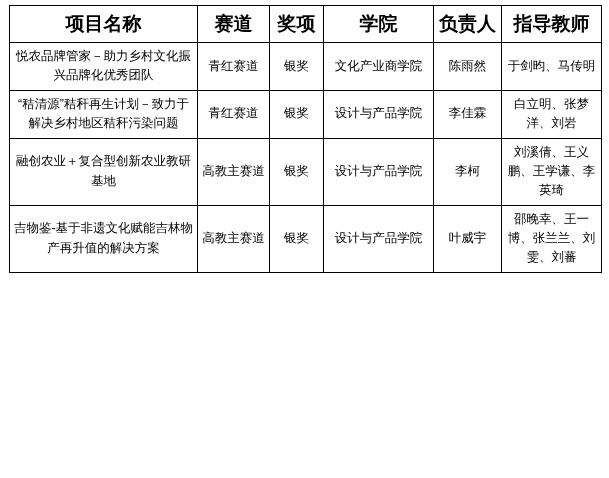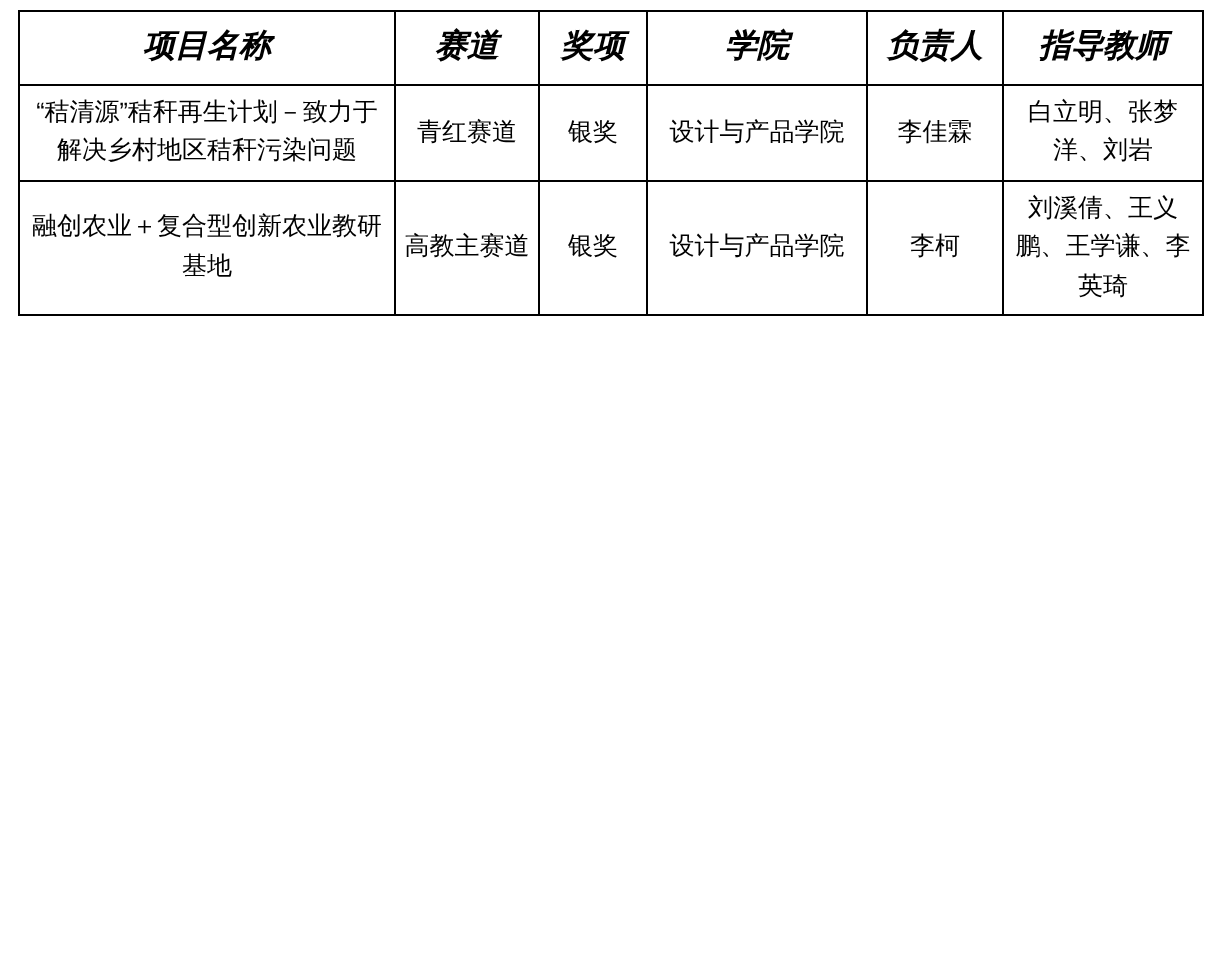--- a/index.html
+++ b/index.html
@@ -32,24 +32,23 @@
     text-align: center;
     vertical-align: middle;
     font-size: 12.5px;
     line-height: 1.55;
     padding: 4px 2px;
     font-weight: normal;
     word-break: break-all;
   }
   table.award-table thead th {
     font-weight: bold;
-    font-size: 16px;
+    font-size: 19px;
     height: 30px;
     padding: 3px 2px;
-    font-style: italic;
   }
   
   col.c-name    { width: 188px; }
   col.c-track   { width: 72px; }
   col.c-award   { width: 54px; }
   col.c-college { width: 110px; }
   col.c-leader  { width: 68px; }
   col.c-teacher { width: 100px; }
 
   td.name-cell {
@@ -80,30 +79,46 @@
         <th>项目名称</th>
         <th>赛道</th>
         <th>奖项</th>
         <th>学院</th>
         <th>负责人</th>
         <th>指导教师</th>
       </tr>
     </thead>
     <tbody>
       <tr>
+        <td class="name-cell">悦农品牌管家－助力乡村文化振兴品牌化优秀团队</td>
+        <td>青红赛道</td>
+        <td>银奖</td>
+        <td>文化产业商学院</td>
+        <td>陈雨然</td>
+        <td class="teacher-cell">于剑昀、马传明</td>
+      </tr>
+      <tr>
         <td class="name-cell">“秸清源”秸秆再生计划－致力于解决乡村地区秸秆污染问题</td>
         <td>青红赛道</td>
         <td>银奖</td>
         <td>设计与产品学院</td>
         <td>李佳霖</td>
         <td class="teacher-cell">白立明、张梦洋、刘岩</td>
       </tr>
       <tr>
         <td class="name-cell">融创农业＋复合型创新农业教研基地</td>
         <td>高教主赛道</td>
         <td>银奖</td>
         <td>设计与产品学院</td>
         <td>李柯</td>
         <td class="teacher-cell">刘溪倩、王义鹏、王学谦、李英琦</td>
       </tr>
+      <tr>
+        <td class="name-cell">吉物鉴-基于非遗文化赋能吉林物产再升值的解决方案</td>
+        <td>高教主赛道</td>
+        <td>银奖</td>
+        <td>设计与产品学院</td>
+        <td>叶威宇</td>
+        <td class="teacher-cell">邵晚幸、王一博、张兰兰、刘雯、刘蕃</td>
+      </tr>
     </tbody>
   </table>
 </div>
 
 </body></html>

